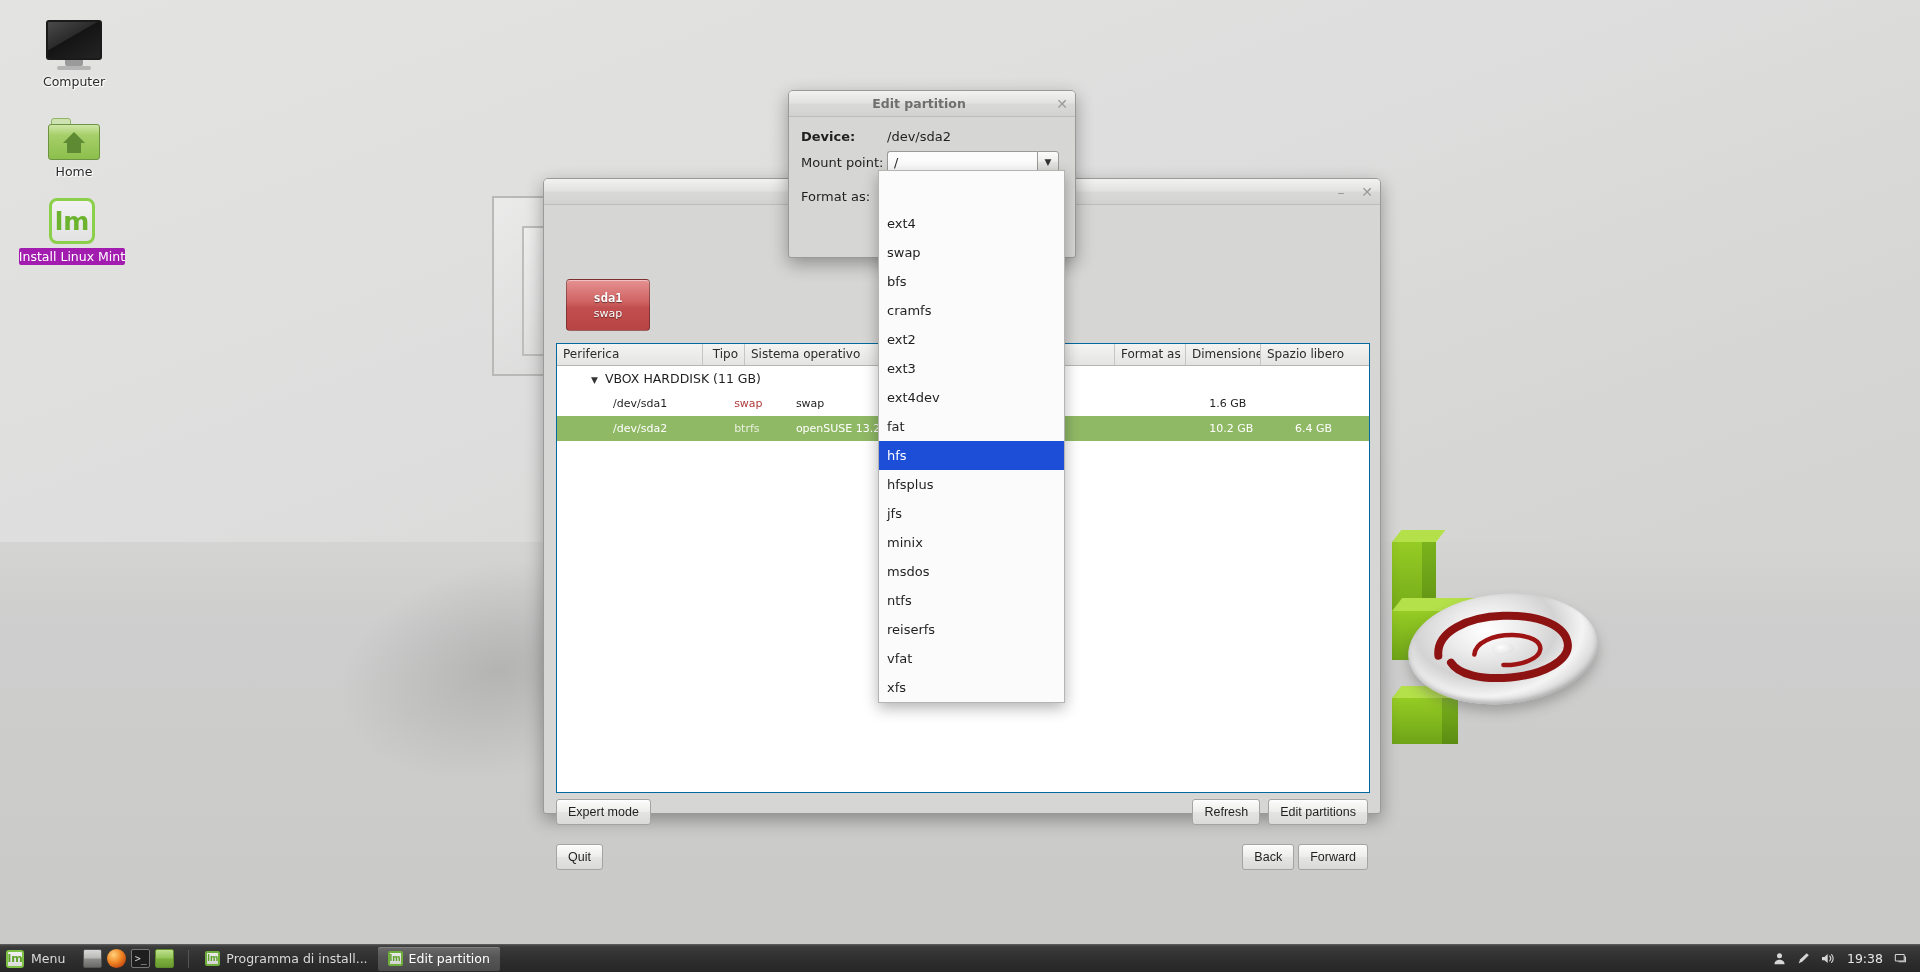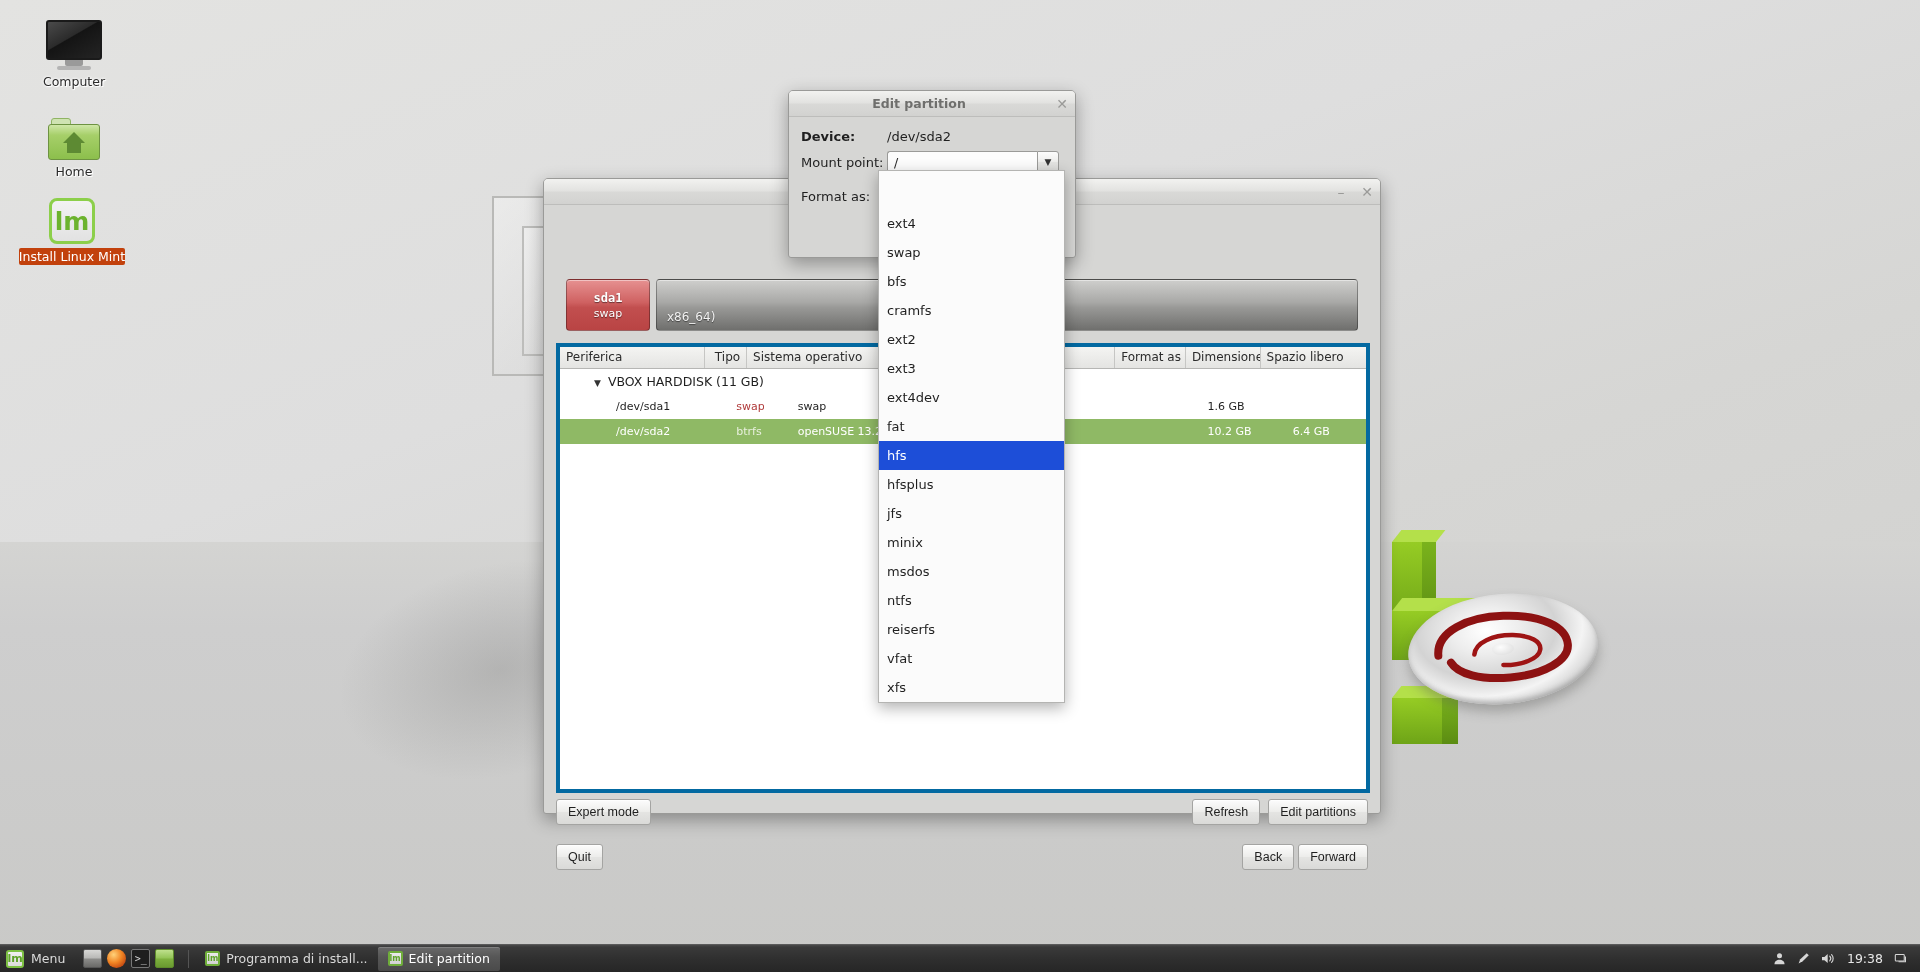--- a/index.html
+++ b/index.html
@@ -64,21 +64,21 @@
   .desk-icon {
     position:absolute; width:112px; text-align:center; cursor:default;
   }
   .desk-icon .glyph { height:56px; display:flex; align-items:flex-end; justify-content:center; }
   .desk-icon .lbl {
     margin-top:4px; font-size:12.5px; color:#2b2b2b;
     text-shadow: 0 0 3px #fff, 0 0 3px #fff, 1px 1px 0 #fff;
     line-height:15px;
   }
   .desk-icon.selected .lbl {
-    background:#c2410c; color:#ffffff; text-shadow:none;
+    background:#a21caf; color:#ffffff; text-shadow:none;
     border-radius:2px; padding:1px 0; display:inline-block;text-align:center;
   }
 
   
   .mon-body{ width:56px; height:40px; border-radius:3px;
     background:linear-gradient(150deg,#4a4a4a 0%,#2b2b2b 42%,#141414 44%,#242424 100%);
     border:2px solid #1a1a1a; position:relative; }
   .mon-stand{ width:18px; height:6px; background:#9a9a9a; margin:0 auto; border-radius:0 0 2px 2px;}
   .mon-base{ width:34px; height:4px; background:#b4b4b4; margin:0 auto; border-radius:2px;}
   
@@ -160,21 +160,21 @@
   .part-seg .p-name { font-size:12px; font-weight:bold; font-family:"DejaVu Sans Mono", monospace; }
   .part-seg .p-sub  { font-size:11px; margin-top:2px; }
   .part-seg.red  { width:84px; background:linear-gradient(180deg,#e69191 0%,#cf6161 45%,#c24f4f 55%,#b94444 100%); }
   .part-seg.grey { flex:1; background:linear-gradient(180deg,#cfcfcd 0%,#a8a8a6 45%,#999997 55%,#6f6f6d 100%);
                    justify-content:flex-end; align-items:flex-start; padding:0 0 6px 10px; }
   .part-seg.grey .p-label { font-size:12px; color:#f2f2f2; }
 
   
   .tbl-wrap {
     position:absolute; left:12px; top:138px; width:814px; height:450px;
-    background:#fff; border:4px solid #0369a1;
+    background:#fff; border:1px solid #0369a1;
   }
   .tbl-head {
     display:flex; height:22px; align-items:stretch;
     background:linear-gradient(180deg,#f4f4f2 0%,#e4e4e2 100%);
     border-bottom:1px solid #b6b6b4; font-size:12px; color:#2b2b2b;
   }
   .tbl-head > div {
     padding:3px 6px; border-right:1px solid #c6c6c4; overflow:hidden; white-space:nowrap;
     cursor:default;
   }
@@ -360,23 +360,20 @@
     <div class="t-btn">✕</div>
   </div>
 
   <div class="inst-body">
 
 
     <div class="partbar">
       <div class="part-seg red">
         <div class="p-name">sda1</div>
         <div class="p-sub">swap</div>
-      </div>
-      <div class="part-seg grey">
-        <div class="p-label">x86_64)</div>
       </div>
     </div>
 
     <div class="tbl-wrap">
       <div class="tbl-head">
         <div class="c-dev">Periferica</div>
         <div class="c-type">Tipo</div>
         <div class="c-os">Sistema operativo</div>
         <div class="c-mount">Punto di mount</div>
         <div class="c-fmt">Format as</div>

